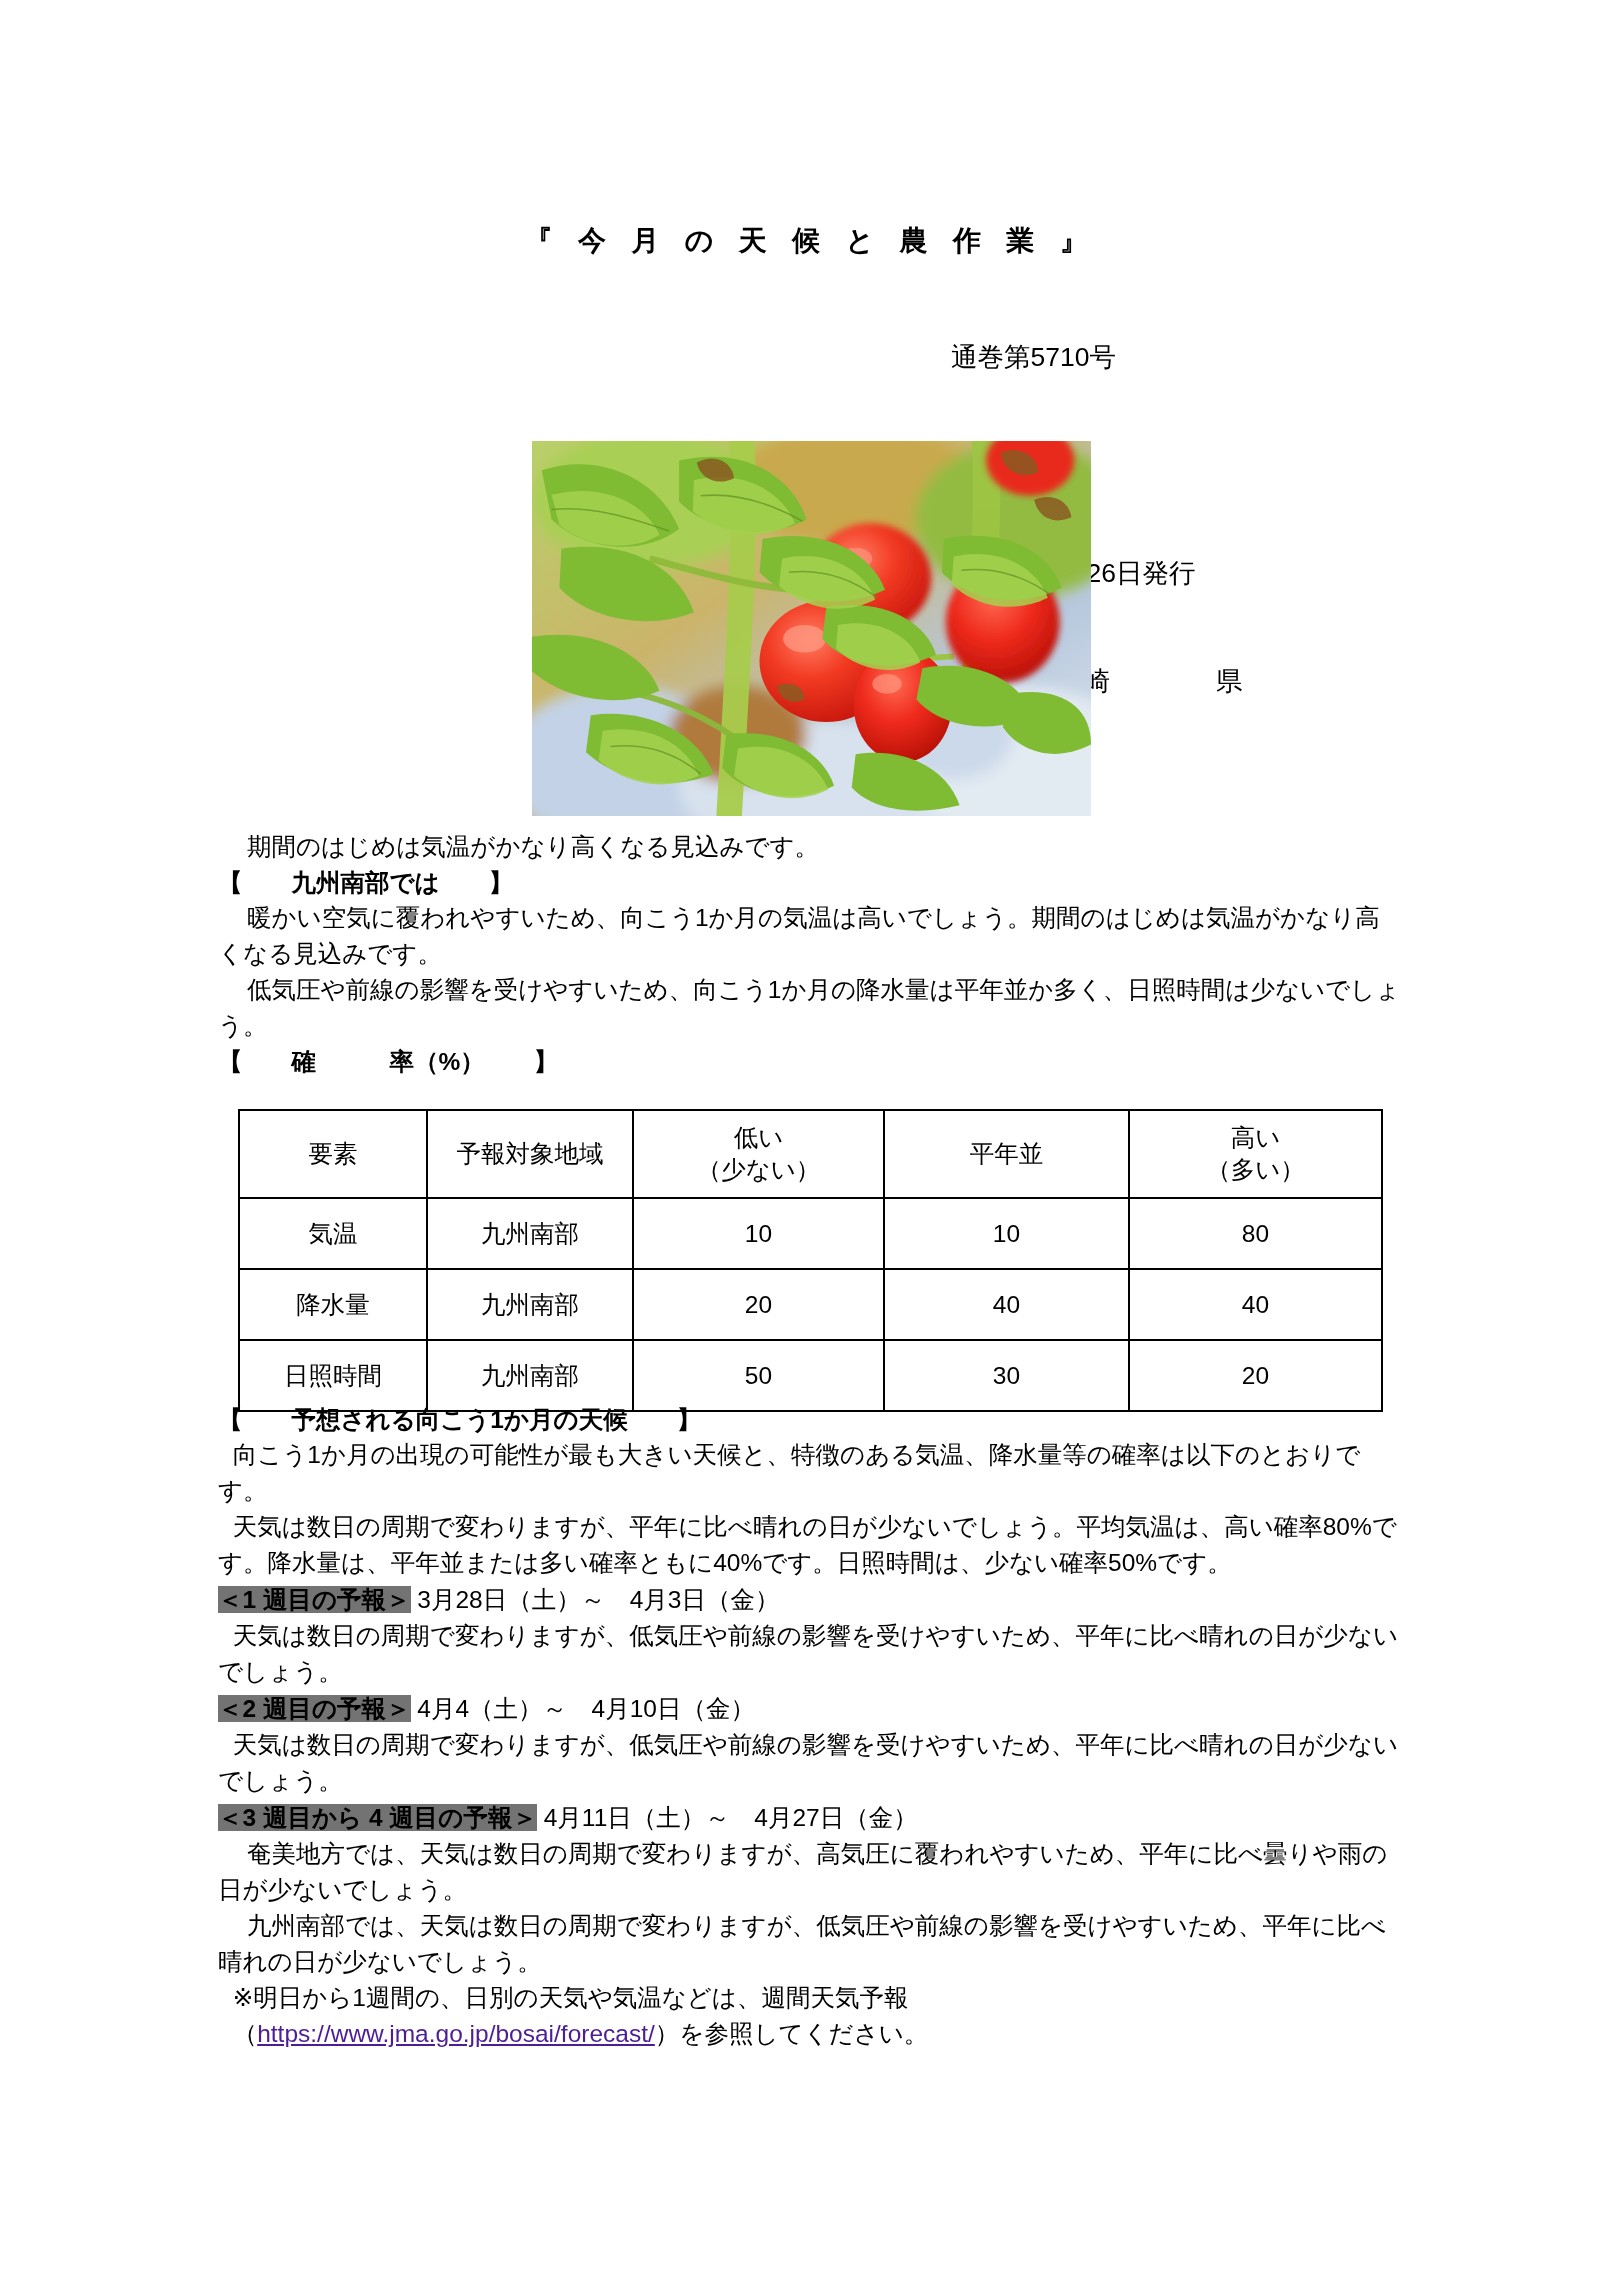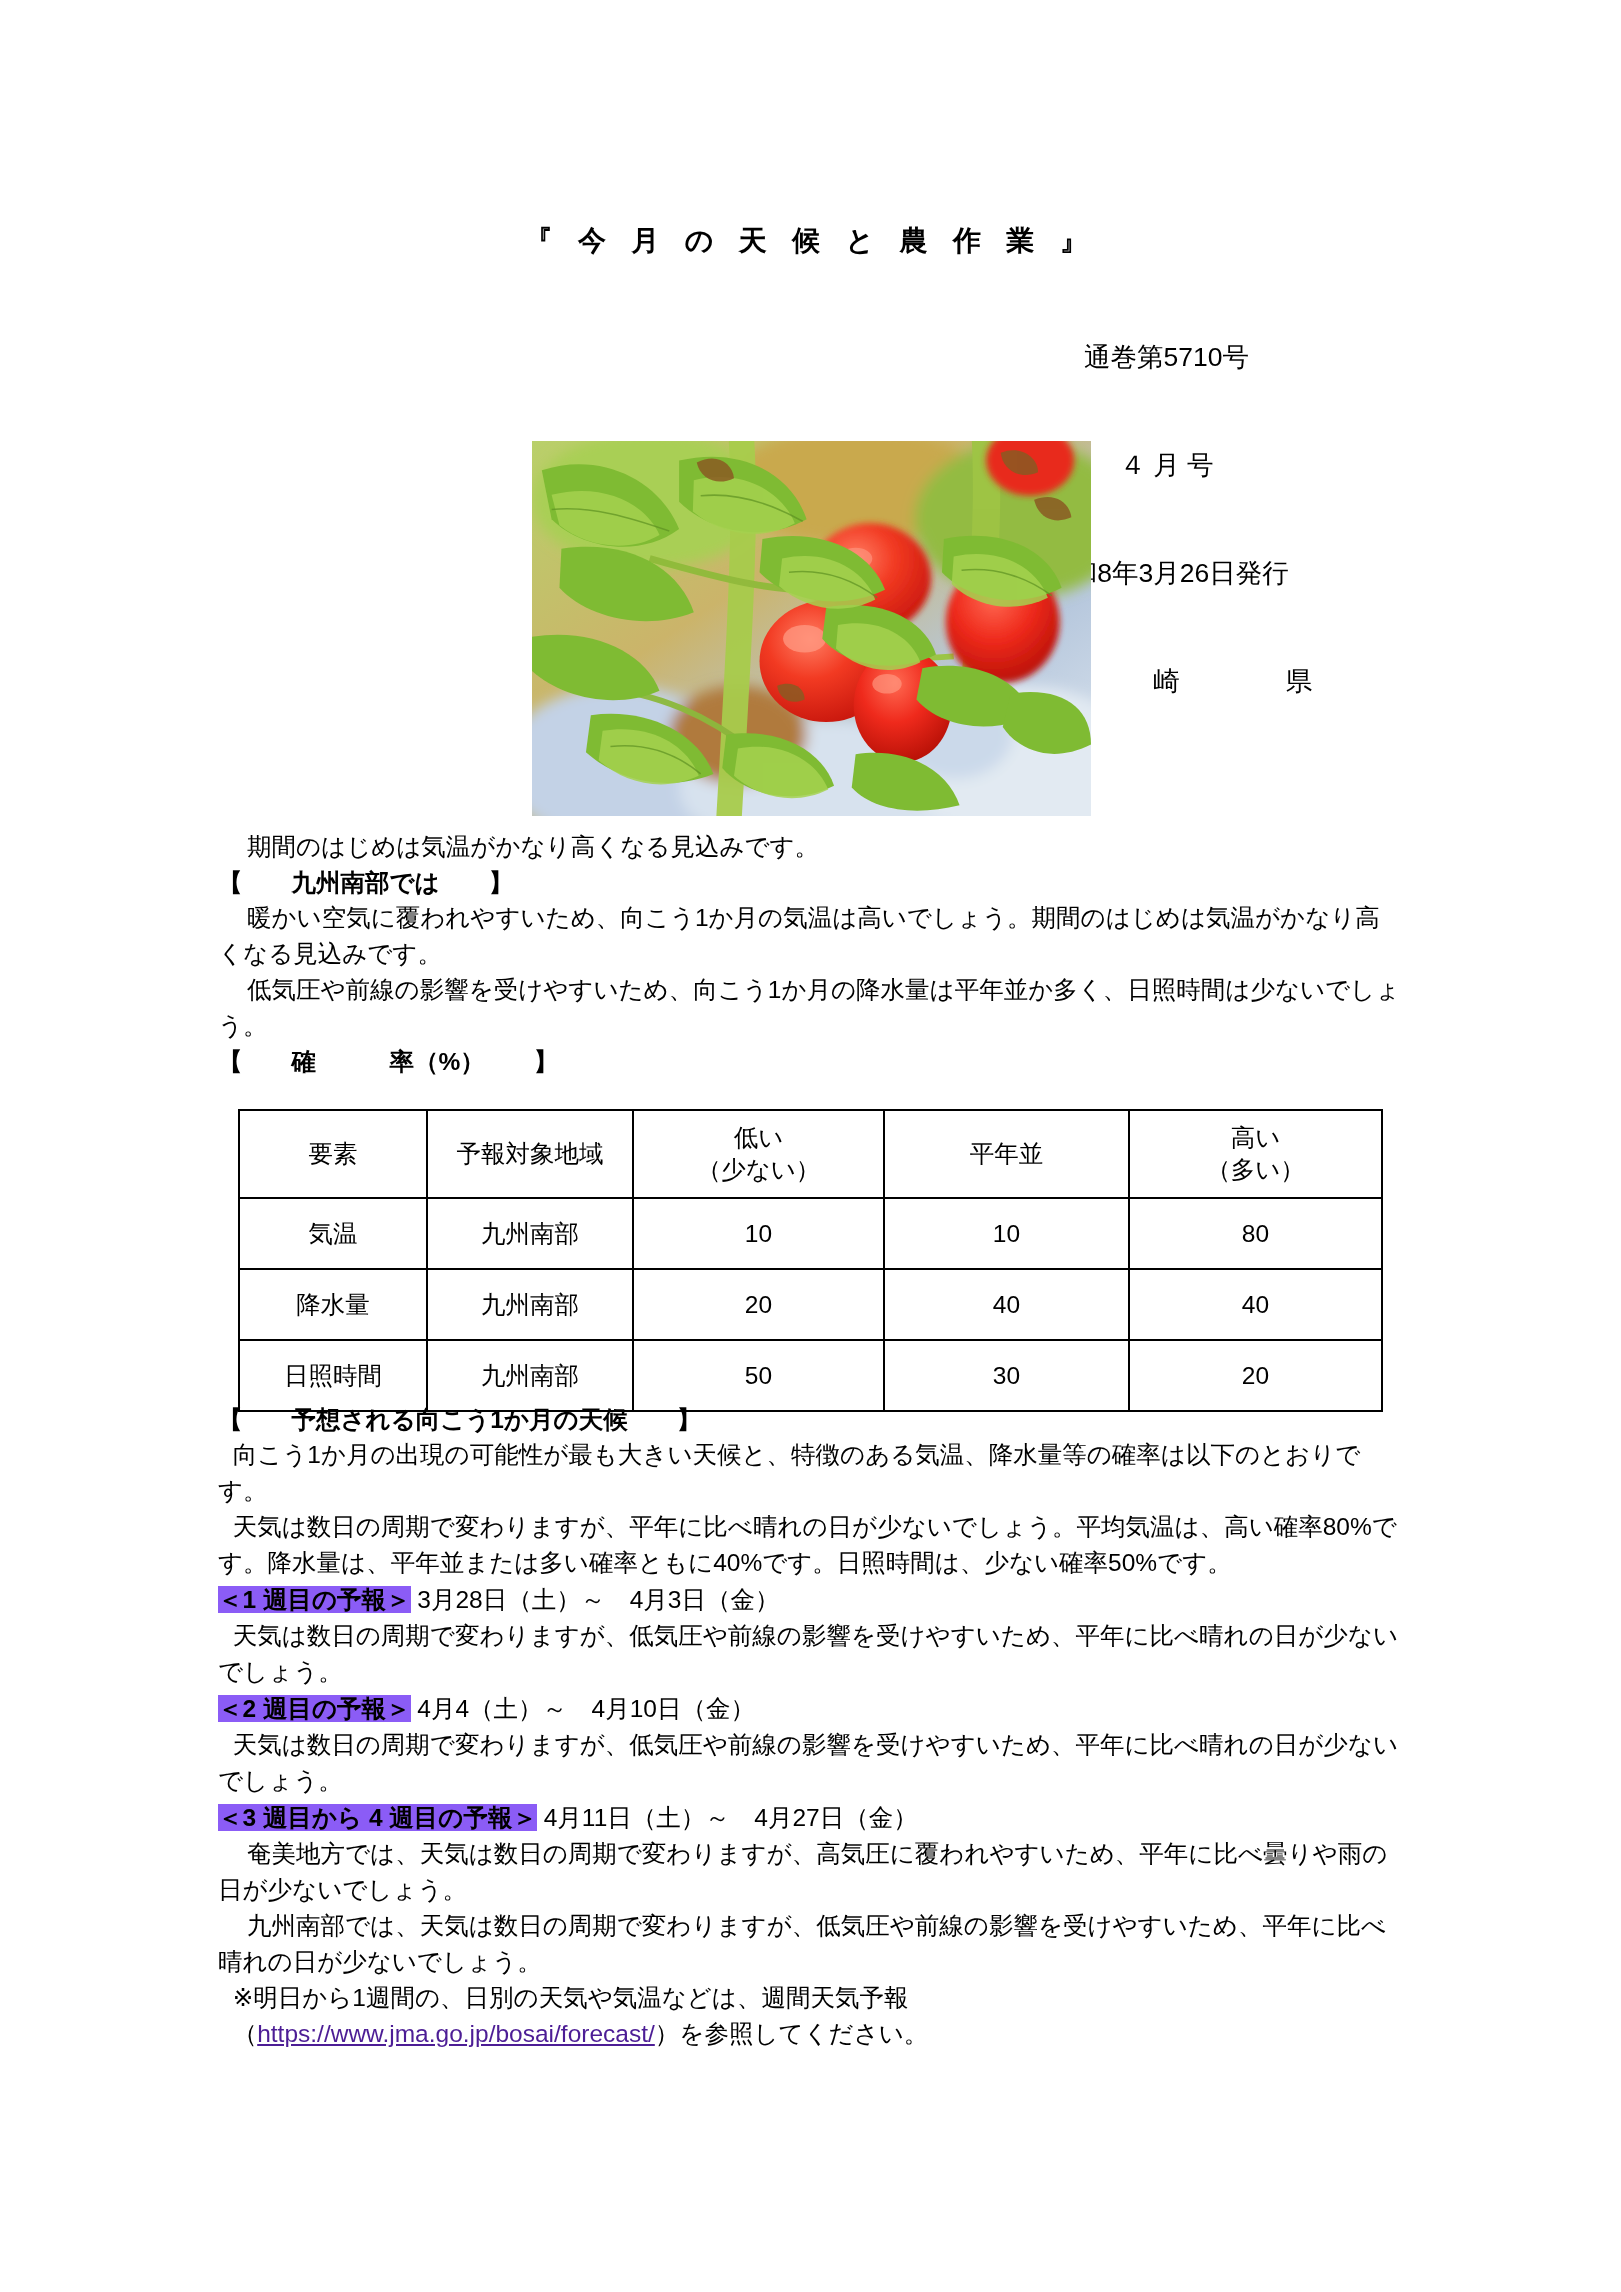--- a/index.html
+++ b/index.html
@@ -35,21 +35,21 @@
     font-weight: bold;
     letter-spacing: 8.8px;
     white-space: pre;
   }
 
   .masthead {
     position: absolute;
     right: 239px;
     top: 267px;
     width: 431px;
-    text-align: center;
+    text-align: left;
     font-size: 26.5px;
     line-height: 36px;
     white-space: pre;
   }
   .masthead div { width: 100%; }
 
   
   .photo {
     position: absolute;
     left: 532px;
@@ -112,21 +112,21 @@
   table.prob tbody td { height: 69px; }
   table.prob col.c1 { width: 188px; }
   table.prob col.c2 { width: 206px; }
   table.prob col.c3 { width: 251px; }
   table.prob col.c4 { width: 245px; }
   table.prob col.c5 { width: 253px; }
 
   
   .wk-label {
     font-weight: bold;
-    background: #8b5cf6;
+    background: #737373;
     white-space: pre;
   }
   .wk-date { white-space: pre; text-align: right; }
   .wk-line { font-size: 24.5px; line-height: 37px; }
 
   .link {
     color: #4c1d95;
     text-decoration: underline;
   }
 

